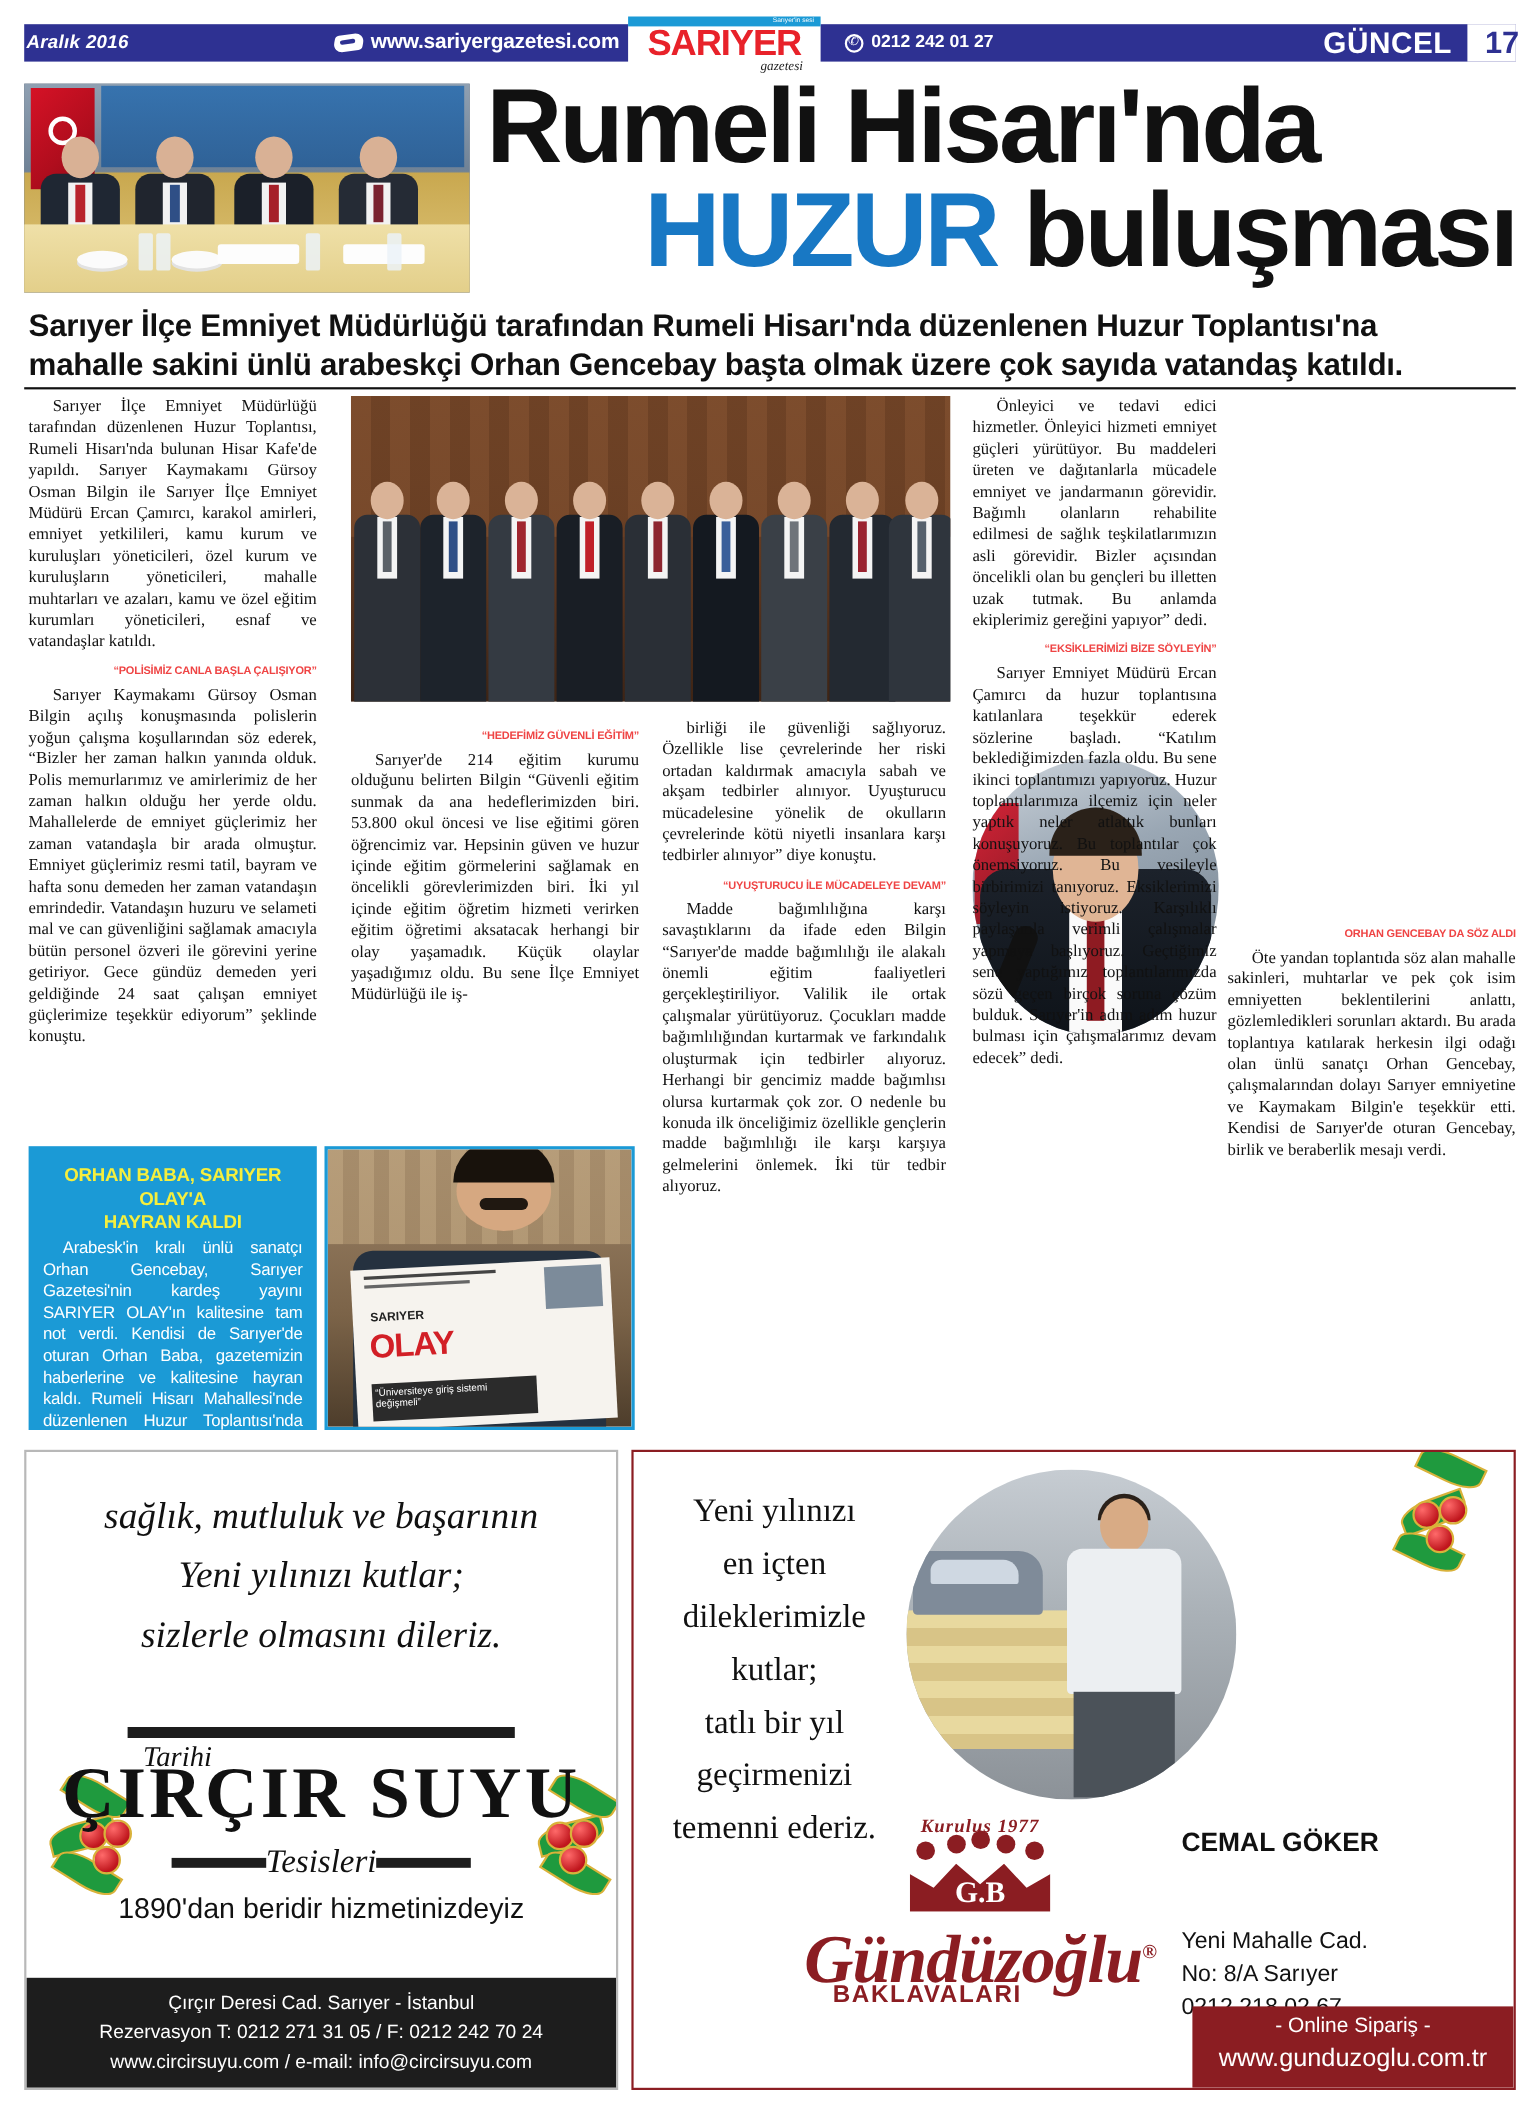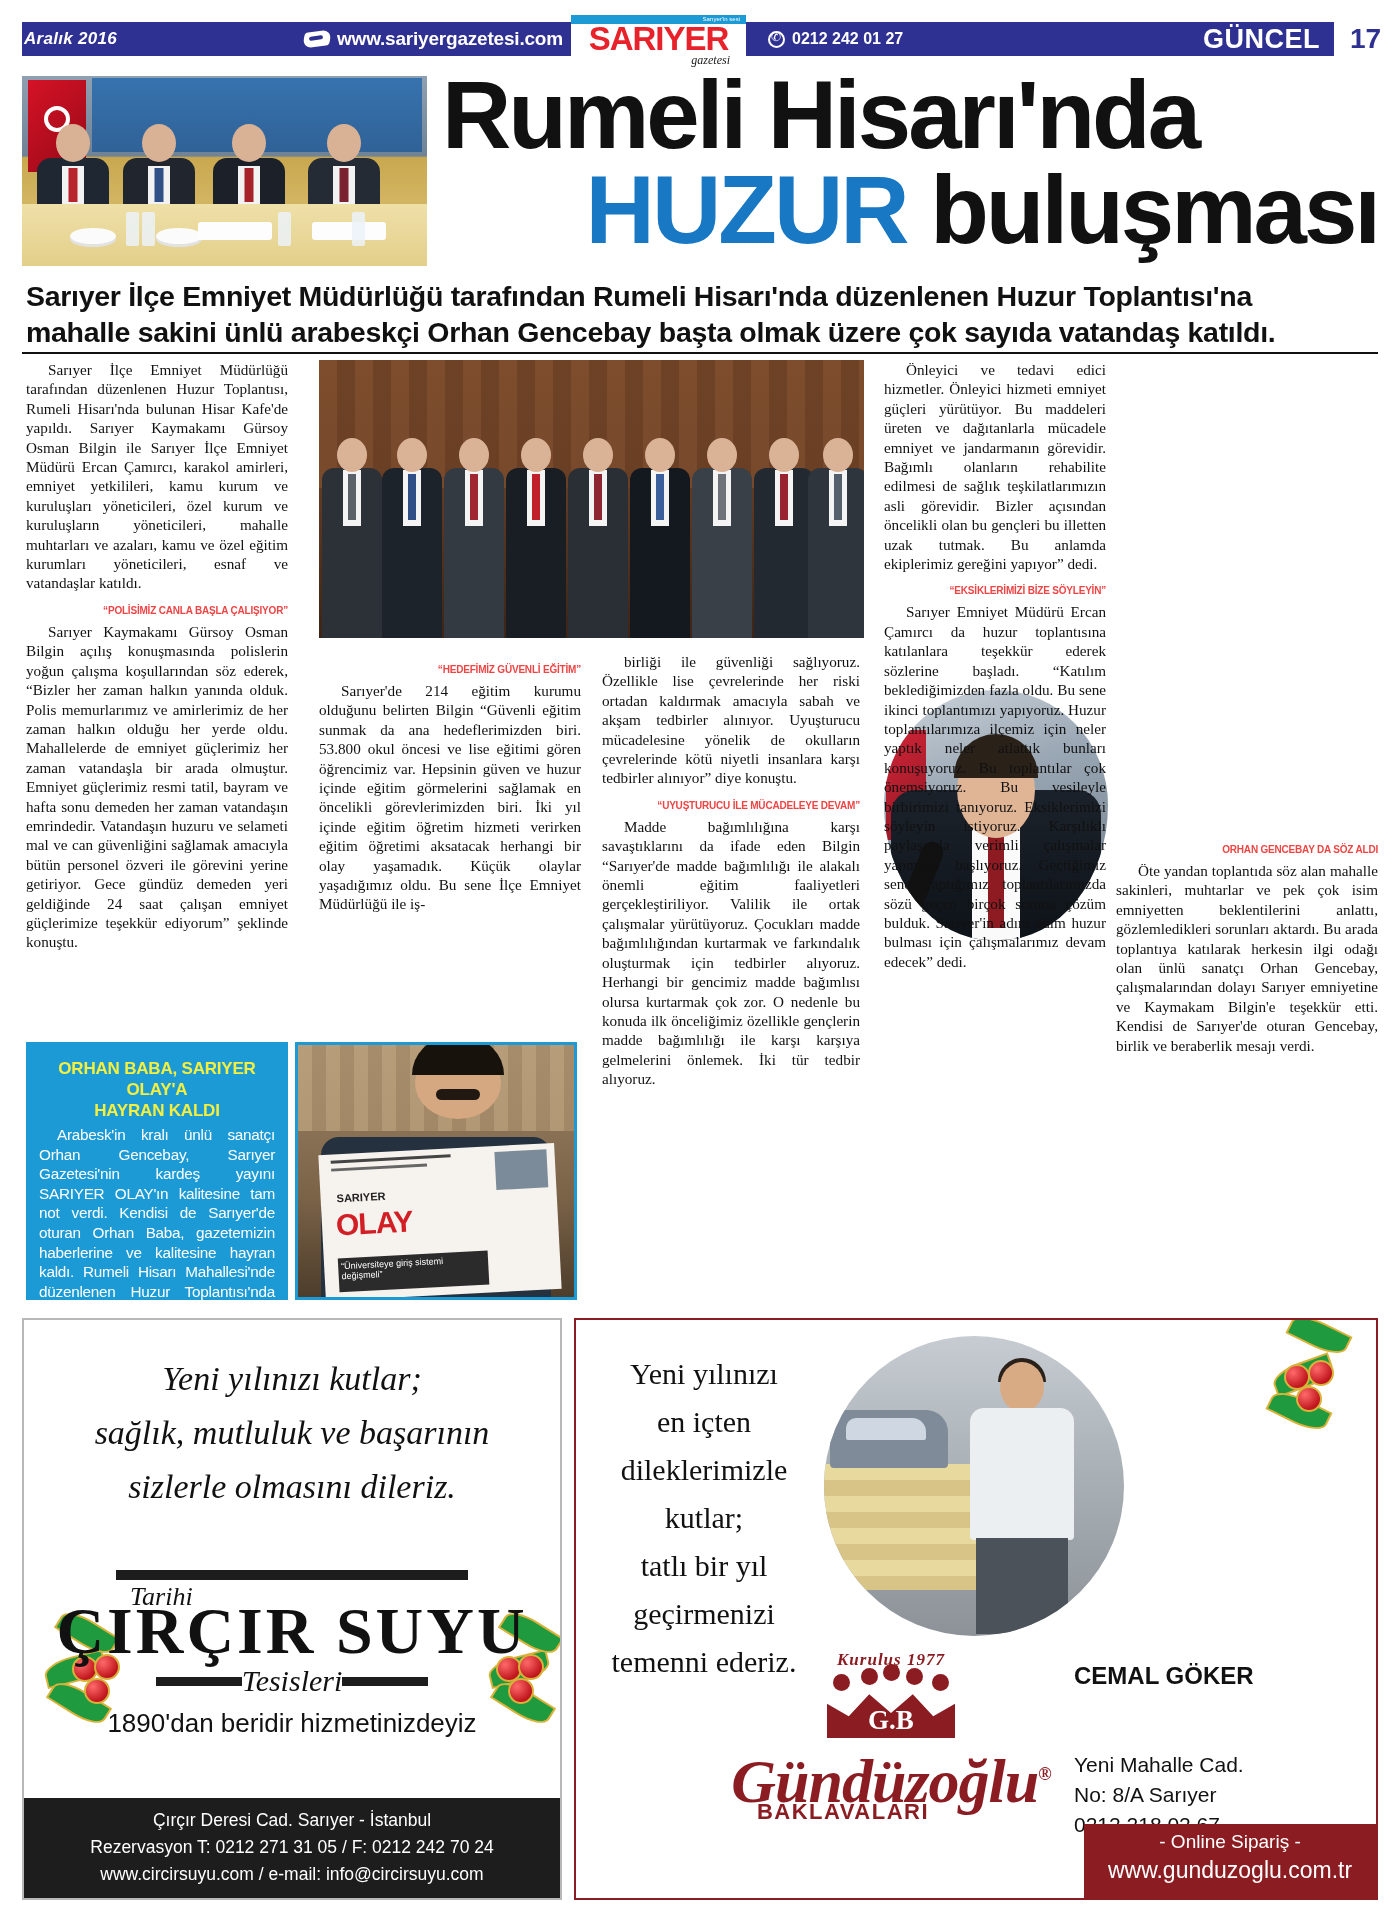--- a/index.html
+++ b/index.html
@@ -263,21 +263,21 @@
   .logo-circir .bar { height: 10px; background: #1d1d1d; width: 352px; margin: 0 auto; }
   .logo-circir .tarihi {
     font-family: "Liberation Serif", serif; font-style: italic; font-size: 26px;
     text-align: left; margin-left: 106px; margin-top: 2px; color:#111;
   }
   .logo-circir .big {
     font-family: "Liberation Serif", serif; font-weight: bold; font-size: 66px;
     letter-spacing: 3px; line-height: 62px; margin-top: -12px; color: #111;
   }
   .logo-circir .tes-row {
-    display: flex; align-items: center; justify-content: center; gap: 0; margin-top: 2px;
+    display: flex; align-items: center; justify-content: center; gap: 0; margin-top: 14px;
   }
   .logo-circir .tes-row .sbar { width: 86px; height: 9px; background: #1d1d1d; }
   .logo-circir .tesisleri {
     font-family: "Liberation Serif", serif; font-style: italic; font-size: 30px; color: #111;
   }
   .logo-circir .since {
     font-family: "Liberation Sans", sans-serif; font-size: 26px; margin-top: 10px; color: #111;
   }
   .ad-left-footer {
     position: absolute; left: 0; bottom: 0; width: 100%; height: 100px;
@@ -564,22 +564,22 @@
       <span class="hl2"></span>
       <span class="ph"></span>
     <span class="sariyer">SARIYER</span>
     <span class="olay">OLAY</span>
     <span class="blurb">“Üniversiteye giriş sistemi değişmeli”</span>
   </div>
 </div>
 
 <div class="ad-left">
   <div class="wish">
+    <div>sağlık, mutluluk ve başarının</div>
     <div>Yeni yılınızı kutlar;</div>
-    <div>sağlık, mutluluk ve başarının</div>
     <div>sizlerle olmasını dileriz.</div>
   </div>
 
   <div class="holly" style="left:18px; top:292px;">
     <span class="leaf" style="left:2px;  top:44px; transform:rotate(166deg);"></span>
     <span class="leaf" style="left:14px; top:8px;  transform:rotate(32deg);"></span>
     <span class="leaf" style="left:6px;  top:78px; transform:rotate(212deg);"></span>
     <span class="berry" style="left:30px; top:44px;"></span>
     <span class="berry" style="left:52px; top:42px;"></span>
     <span class="berry" style="left:42px; top:66px;"></span>

